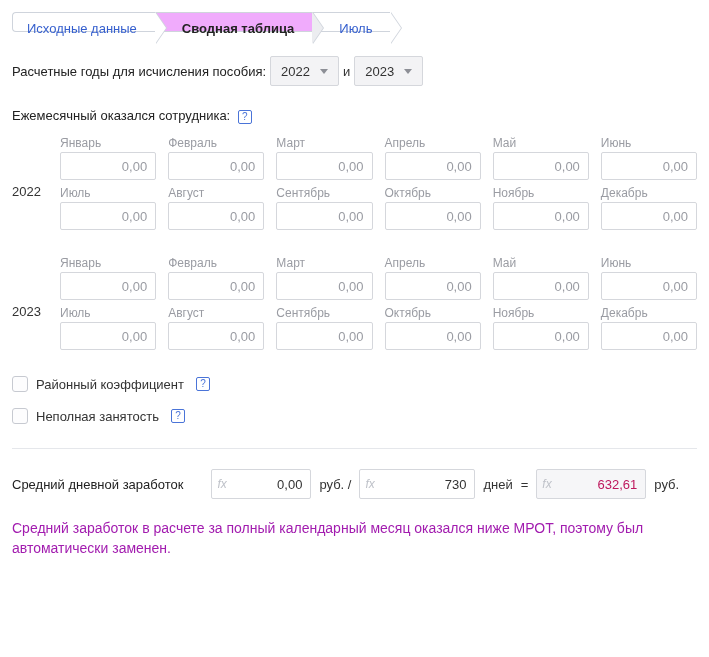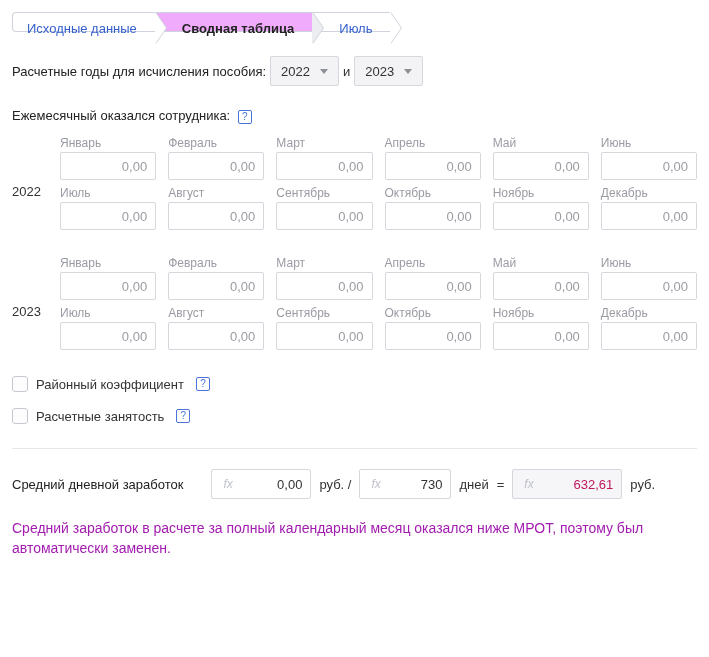--- a/index.html
+++ b/index.html
@@ -102,21 +102,21 @@
   }
 
   .divider { border: none; border-top: 1px solid #e5e7eb; margin: 24px 0 20px; }
 
   
   .avgrow { display: flex; align-items: center; gap: 8px; margin-bottom: 18px; }
   .fxwrap {
     position: relative; display: inline-block;
   }
   .fxwrap .fx {
-    position: absolute; left: 12px; top: 50%; transform: translateY(-50%);
+    position: absolute; left: 6px; top: 50%; transform: translateY(-50%);
     color: #bfc2c9; font-style: italic; font-size: 12px;
     pointer-events: none;
   }
   .fxinput {
     height: 30px;
     border: 1px solid #d5d7dc; border-radius: 2px;
     background: #fff; text-align: right;
     padding: 0 8px 0 26px; font-size: 13px; color: #333;
   }
   .fxinput.readonly { background: #f6f6f8; color: #be185d; }
@@ -196,39 +196,39 @@
   </div>
 
 <div class="checks">
   <div class="chk-row">
     <span class="chk"></span>
     <span>Районный коэффициент</span>
     <span class="help">?</span>
   </div>
   <div class="chk-row">
     <span class="chk"></span>
-    <span>Расчетные занятость</span>
+    <span>Неполная занятость</span>
     <span class="help">?</span>
   </div>
 </div>
 
 <hr class="divider">
 
 <div class="avgrow">
   <span class="lbl" style="margin-right:20px;">Средний дневной заработок</span>
 
   <span class="fxwrap">
     <span class="fx">fx</span>
     <input class="fxinput" style="width: 100px;" value="0,00">
   </span>
   <span>руб. /</span>
 
   <span class="fxwrap">
     <span class="fx">fx</span>
-    <input class="fxinput" style="width: 92px;" value="730">
+    <input class="fxinput" style="width: 116px;" value="730">
   </span>
   <span>дней</span>
 
   <span>=</span>
 
   <span class="fxwrap">
     <span class="fx">fx</span>
     <input class="fxinput readonly" style="width: 110px;" readonly="" value="632,61">
   </span>
   <span>руб.</span>

